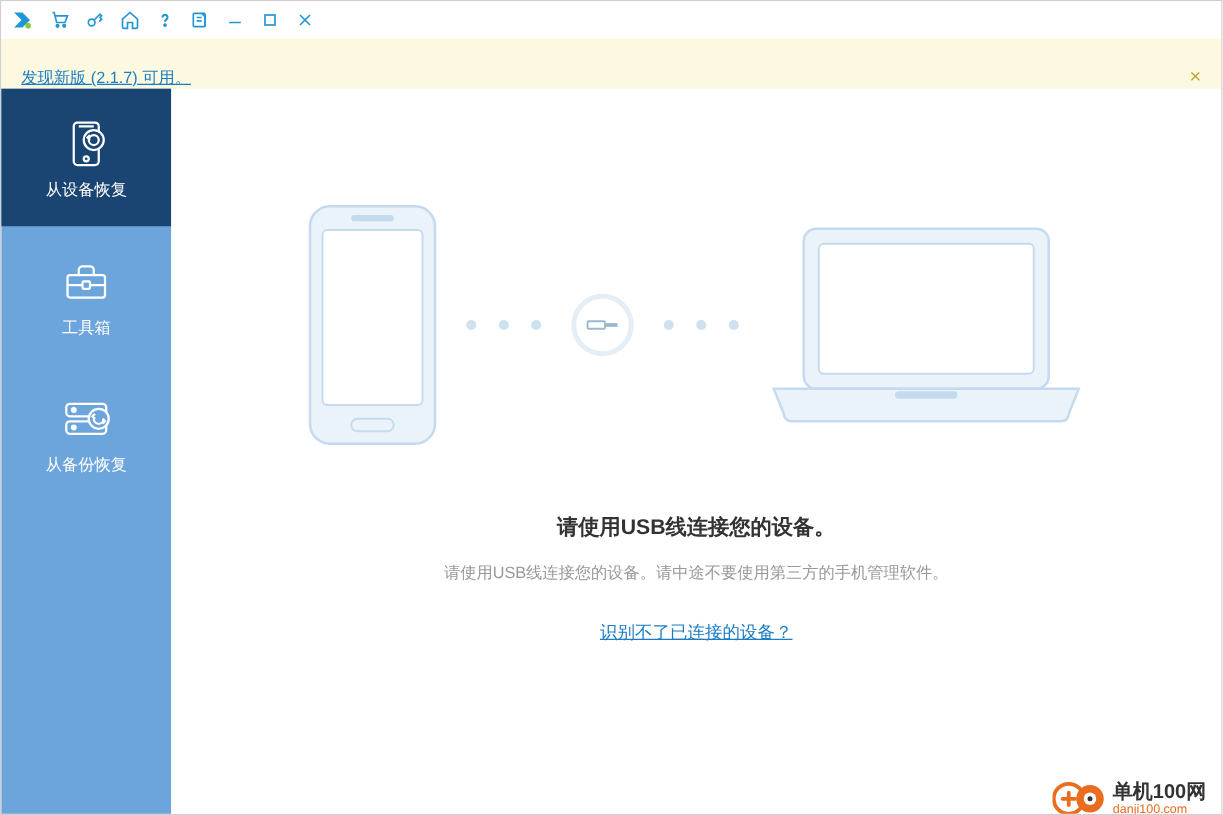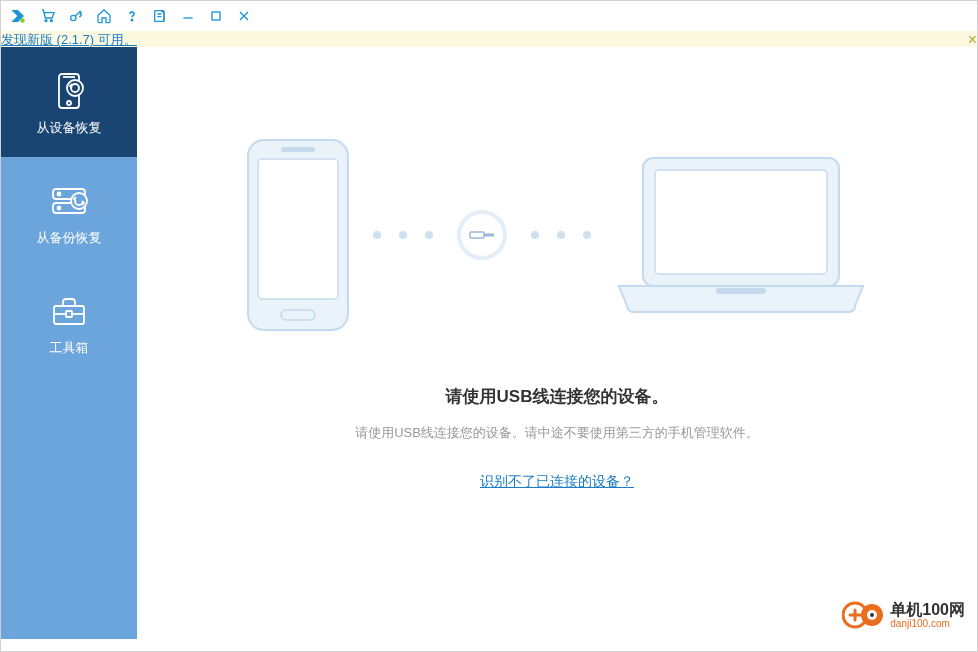--- a/index.html
+++ b/index.html
@@ -9,21 +9,21 @@
     .titlebar { height: 30px; background: #fff; display: flex; align-items: center; padding: 0 8px; }
     .logo { width: 18px; height: 18px; margin-right: 8px; display: flex; align-items: center; justify-content: center; }
     .logo svg { width: 18px; height: 18px; }
     .app-title { font-size: 13px; font-weight: bold; color: #333; flex: 1; }
     .window-controls { display: flex; align-items: center; gap: 2px; }
     .win-btn { width: 26px; height: 26px; display: flex; align-items: center; justify-content: center; cursor: pointer; color: #2196d6; }
     .win-btn svg { width: 16px; height: 16px; }
     .win-close { color: #2196d6; }
     
     
-    .banner { height: 16px; background: #fdf9e0; display: flex; align-items: flex-start; padding: 0 0; justify-content: space-between; }
+    .banner { height: 40px; background: #fdf9e0; display: flex; align-items: flex-end; padding: 0 16px; justify-content: space-between; }
     .banner-link { color: #1a7dc4; font-size: 13px; text-decoration: underline; cursor: pointer; }
     .banner-close { color: #bba834; cursor: pointer; font-size: 16px; }
     
     
     .main { display: flex; height: calc(100% - 58px); }
     
     
     .sidebar { width: 136px; background: #6ca4dc; display: flex; flex-direction: column; }
     .nav-item { display: flex; flex-direction: column; align-items: center; justify-content: center; padding: 24px 0 20px; cursor: pointer; color: #fff; }
     .nav-item.active { background: #1a4573; }
@@ -130,43 +130,43 @@
           <path d="M12 5h12"></path>
           <circle cx="24" cy="16" r="8" fill="#1a4573" stroke="#fff"></circle>
           <path d="M20 16a4 4 0 108 0 4 4 0 00-8 0" stroke="#fff"></path>
           <path d="M21 12l-2 2 2 2" stroke="#fff"></path>
         </svg>
       </div>
       <div class="nav-label">从设备恢复</div>
     </div>
     <div class="nav-item">
       <div class="nav-icon">
+        <svg width="38" height="34" viewBox="0 0 38 34" fill="none" stroke="#fff" stroke-width="1.8">
+          <rect x="4" y="12" width="30" height="18" rx="2"></rect>
+          <path d="M13 12V8a3 3 0 013-3h6a3 3 0 013 3v4"></path>
+          <path d="M4 20h30"></path>
+          <rect x="16" y="17" width="6" height="6" rx="1" fill="#6ca4dc"></rect>
+        </svg>
+      </div>
+      <div class="nav-label">工具箱</div>
+    </div>
+    <div class="nav-item">
+      <div class="nav-icon">
         <svg width="40" height="36" viewBox="0 0 40 36" fill="none" stroke="#fff" stroke-width="1.8">
           <rect x="4" y="6" width="32" height="10" rx="3"></rect>
           <rect x="4" y="20" width="32" height="10" rx="3"></rect>
           <circle cx="10" cy="11" r="1.5" fill="#fff"></circle>
           <circle cx="10" cy="25" r="1.5" fill="#fff"></circle>
           <circle cx="30" cy="18" r="8" fill="#6ca4dc" stroke="#fff"></circle>
           <path d="M26 18a4 4 0 108 0" stroke="#fff"></path>
           <path d="M27 14l-2 2 2 2M33 22l2-2-2-2" stroke="#fff"></path>
         </svg>
       </div>
       <div class="nav-label">从备份恢复</div>
     </div>
-    <div class="nav-item">
-      <div class="nav-icon">
-        <svg width="38" height="34" viewBox="0 0 38 34" fill="none" stroke="#fff" stroke-width="1.8">
-          <rect x="4" y="12" width="30" height="18" rx="2"></rect>
-          <path d="M13 12V8a3 3 0 013-3h6a3 3 0 013 3v4"></path>
-          <path d="M4 20h30"></path>
-          <rect x="16" y="17" width="6" height="6" rx="1" fill="#6ca4dc"></rect>
-        </svg>
-      </div>
-      <div class="nav-label">工具箱</div>
-    </div>
   </div>
 
   <div class="content">
 
     <div class="illustration">
 
       <div class="phone-wrap">
         <svg width="110" height="200" viewBox="0 0 110 200">
           <rect x="5" y="5" width="100" height="190" rx="16" fill="#eaf2fa" stroke="#c5daee" stroke-width="2"></rect>
           <rect x="15" y="24" width="80" height="140" rx="4" fill="#fff" stroke="#c5daee" stroke-width="1.5"></rect>

